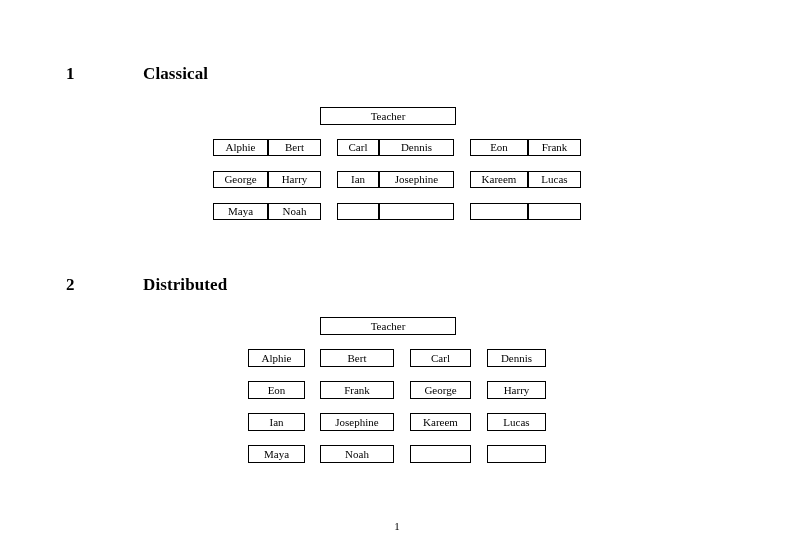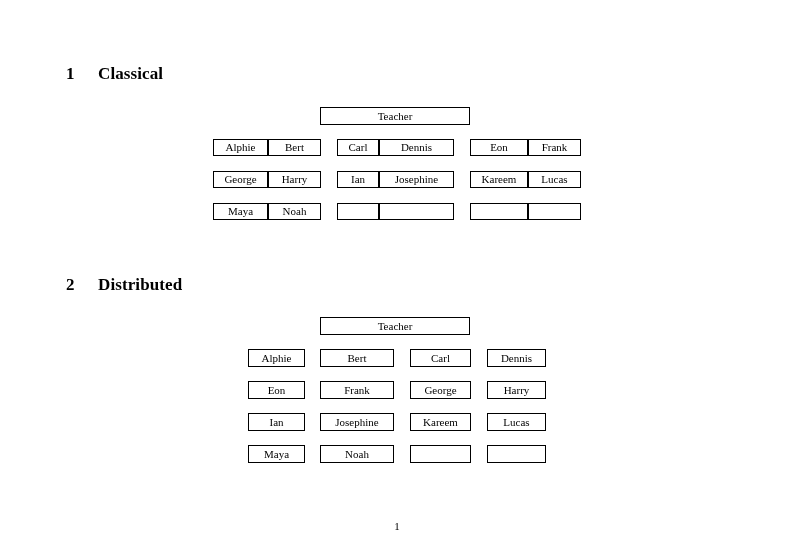--- a/index.html
+++ b/index.html
@@ -29,20 +29,21 @@
     font-weight: bold;
     font-size: 17px;
     letter-spacing: 0.1px;
   }
   .section-number {
     width: 32px;
     flex: 0 0 32px;
   }
   .section-title {
     white-space: nowrap;
+    margin-left: 45px;
   }
 
   #heading-classical   { left: 66px; top: 64px; }
   #heading-distributed { left: 66px; top: 275px; }
 
   
   .box {
     box-sizing: border-box;
     border: 1px solid #000000;
     background: #ffffff;
@@ -51,21 +52,21 @@
     display: flex;
     align-items: center;
     justify-content: center;
     height: 17px;
     white-space: nowrap;
   }
 
   .teacher-box {
     position: absolute;
     left: 320px;
-    width: 150px;
+    width: 136px;
     height: 18px;
   }
   #teacher-classical   { top: 107px; }
   #teacher-distributed { top: 317px; }
 
   
   .classical-area {
     position: absolute;
     left: 0;
     top: 139px;

